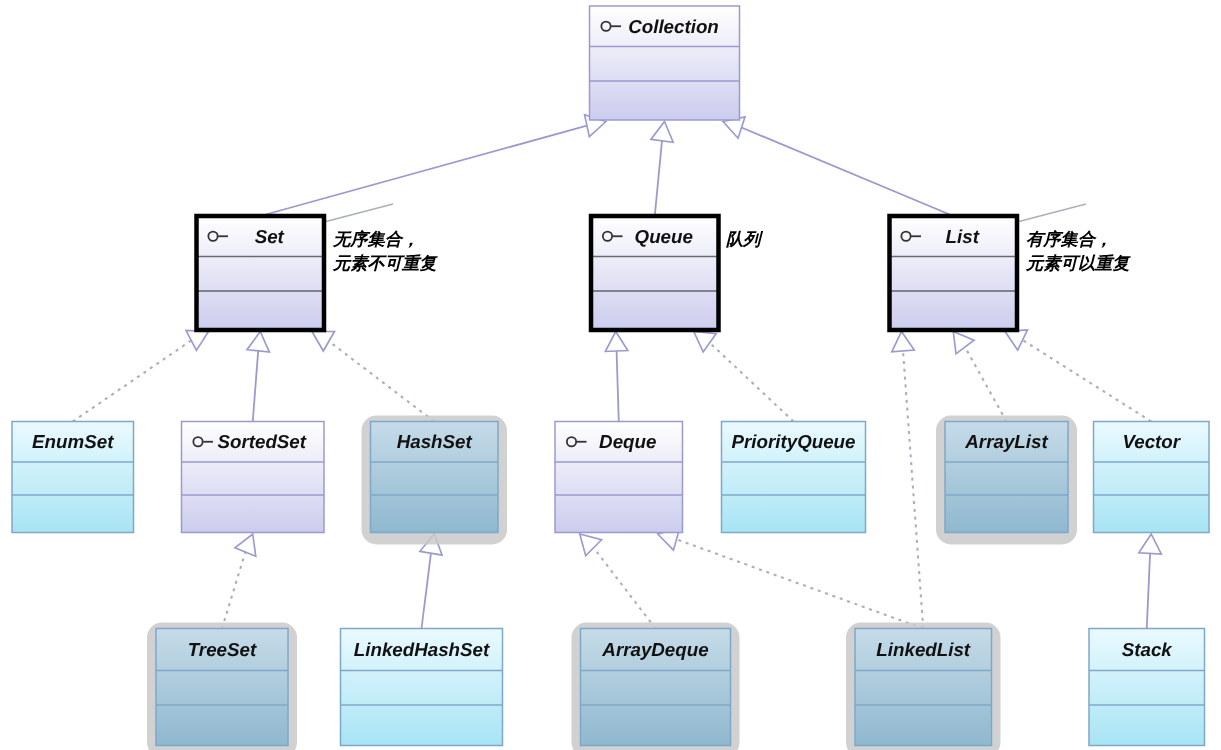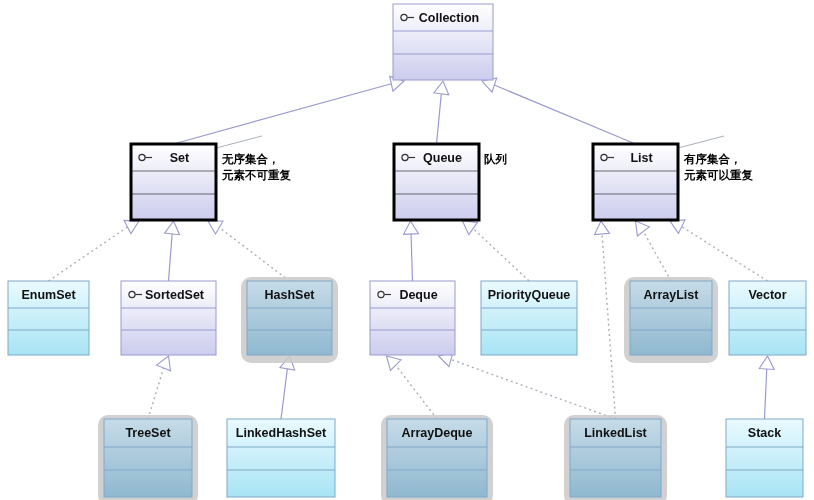--- a/index.html
+++ b/index.html
@@ -11,20 +11,21 @@
     width: 814px;
     height: 500px;
     font-family: "Liberation Sans", sans-serif;
     overflow: hidden;
     position: relative;
   }
   #diagram-root {
     position: relative;
     width: 706px;
     height: 500px;
+    font-style: italic;
   }
   svg.layer {
     position: absolute;
     left: 0;
     top: 0;
     width: 814px;
     height: 500px;
   }
   .node-title {
     font-family: "Liberation Sans", sans-serif;

